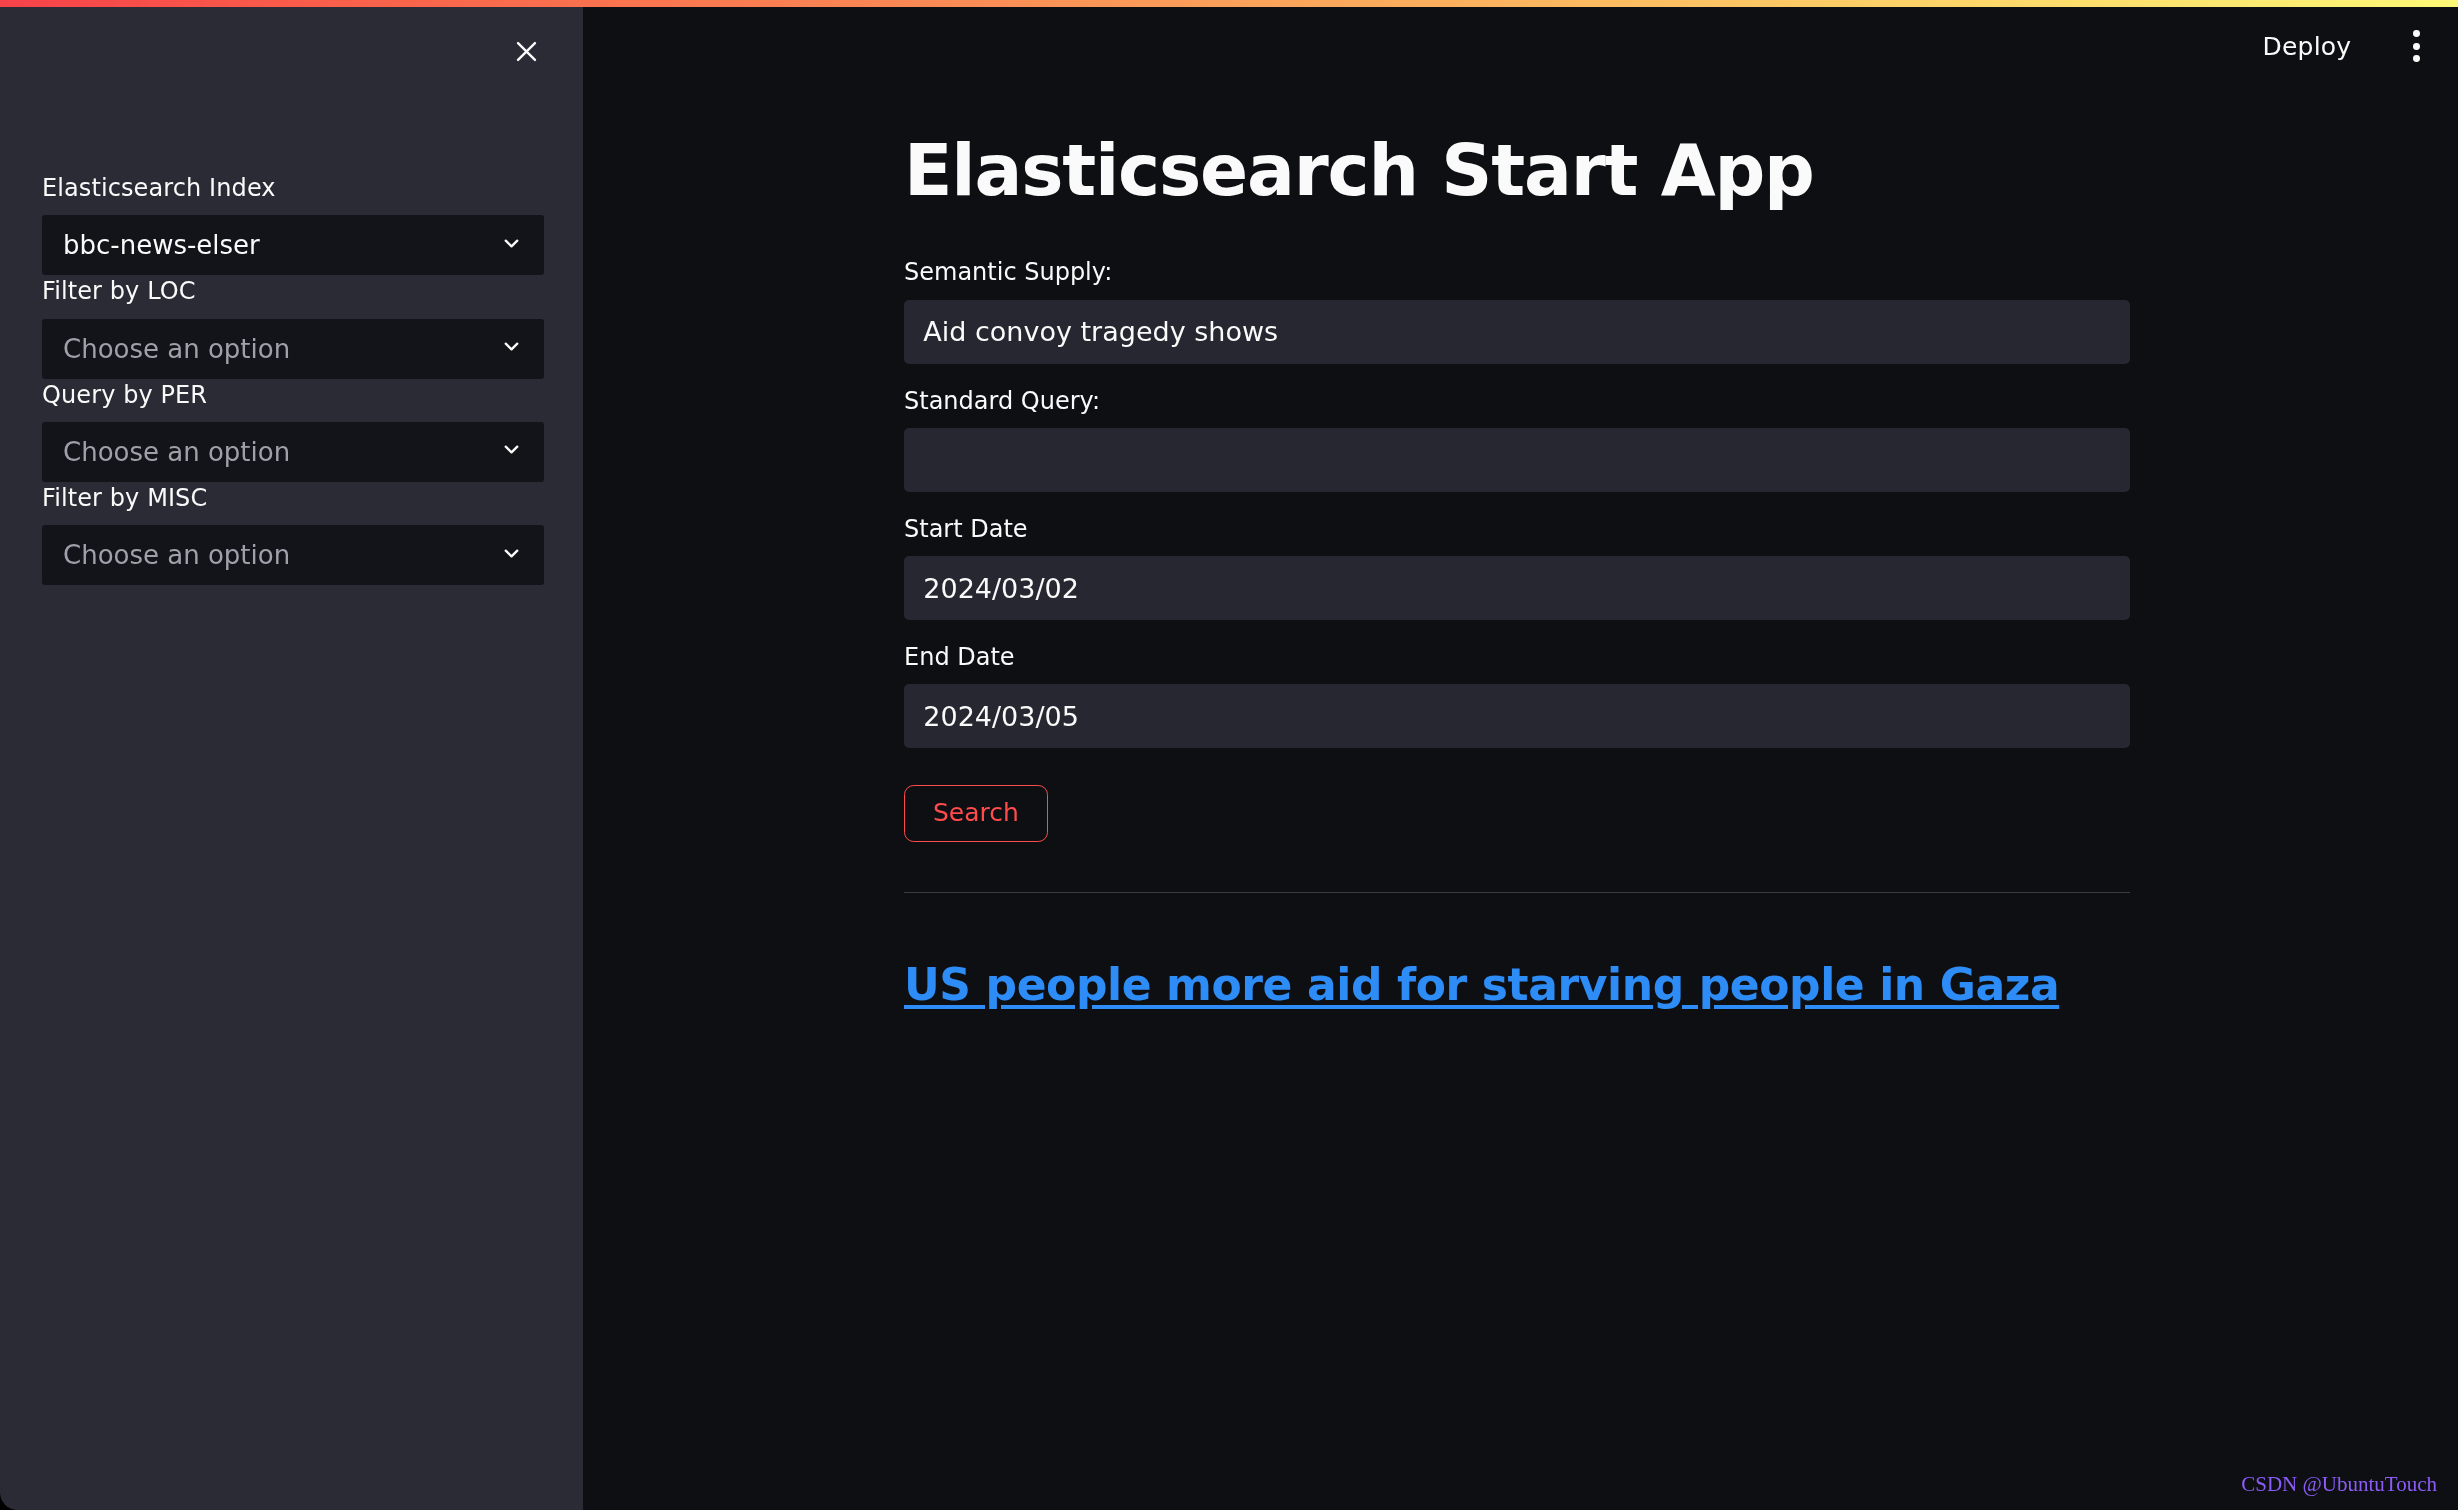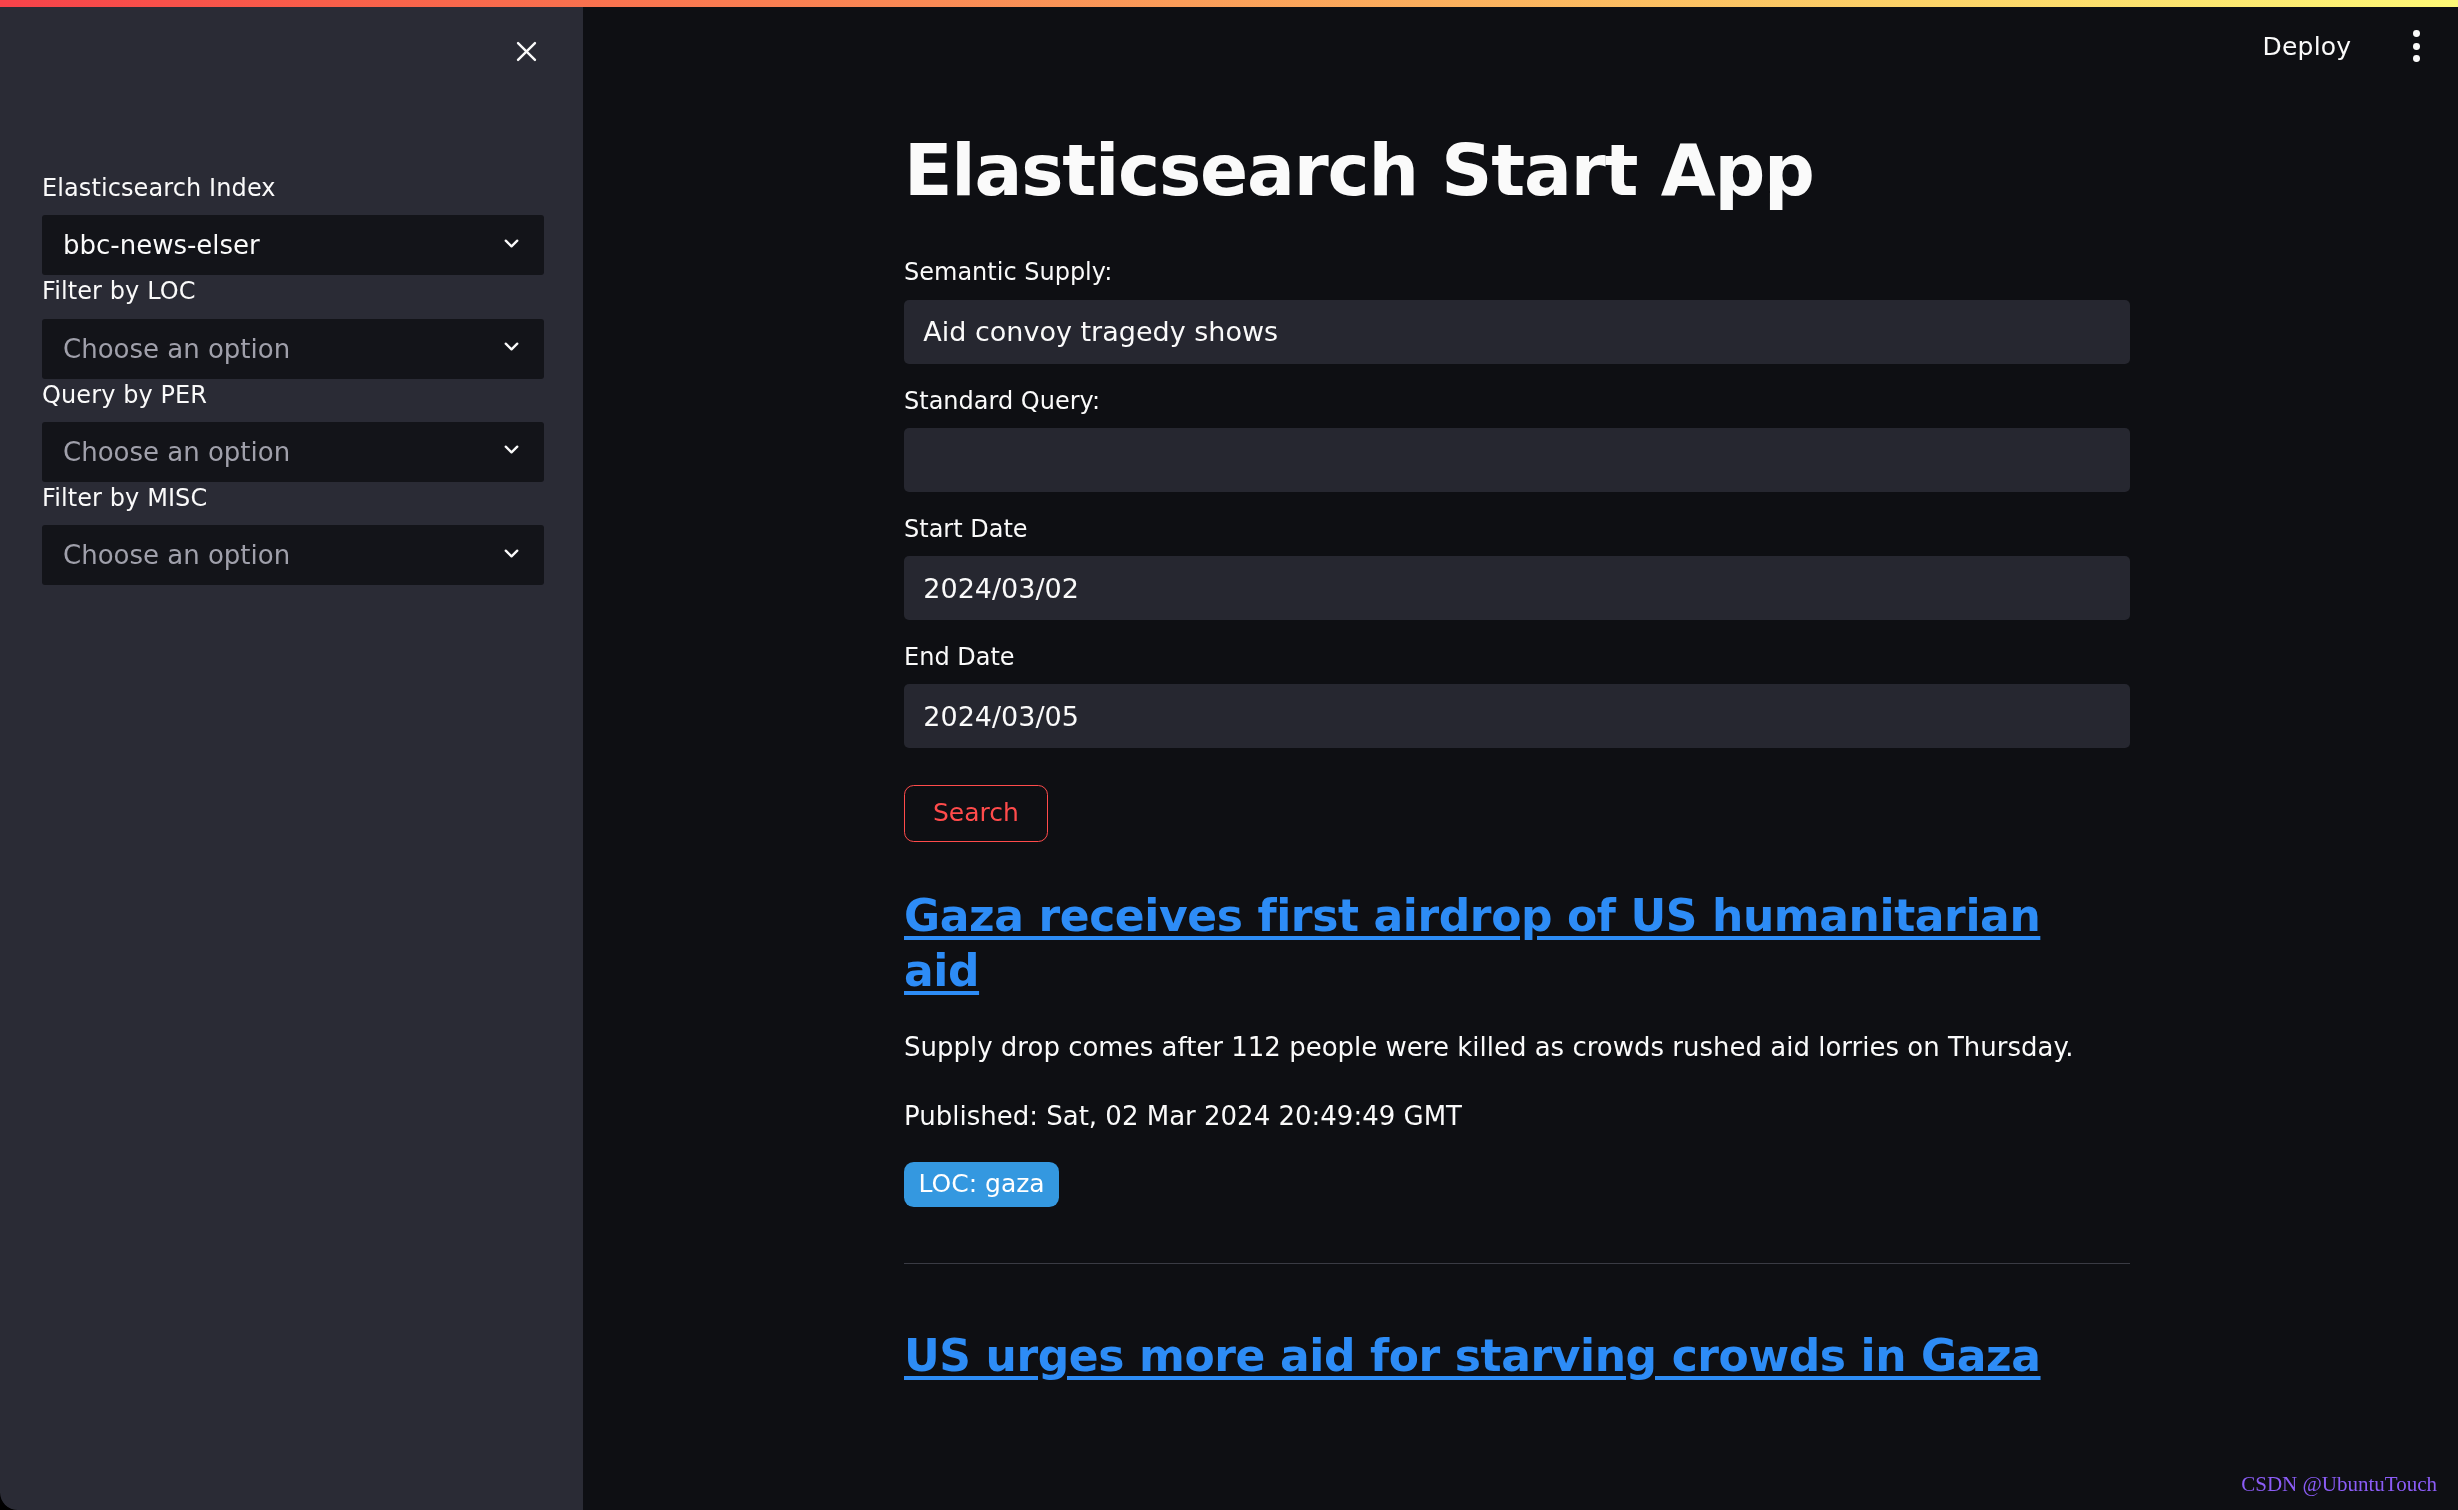--- a/index.html
+++ b/index.html
@@ -307,33 +307,25 @@
 
       <div class="form-field">
         <div class="form-label">End Date</div>
         <input class="text-input" type="text" value="2024/03/05" style="">
       </div>
 
       <button class="search-btn">Search</button>
 
       <div class="results">
 
-        <div class="result-item">
-          <a class="result-title">Gaza receives first airdrop of US humanitarian aid</a>
-          <div class="result-summary">Supply drop comes after 112 people were killed as crowds rushed aid lorries on Thursday.</div>
-          <div class="result-published">Published: Sat, 02 Mar 2024 20:49:49 GMT</div>
-          <div class="tag-row">
-            <span class="tag">LOC: gaza</span>
-          </div>
-        </div>
 
         <hr class="divider">
 
         <div class="result-item second">
-          <a class="result-title">US urges more aid for starving crowds in Gaza</a>
+          <a class="result-title">US people more aid for starving people in Gaza</a>
         </div>
 
       </div>
     </div>
   </main>
 
   <div class="watermark">CSDN @UbuntuTouch</div>
 
 </div>
 

